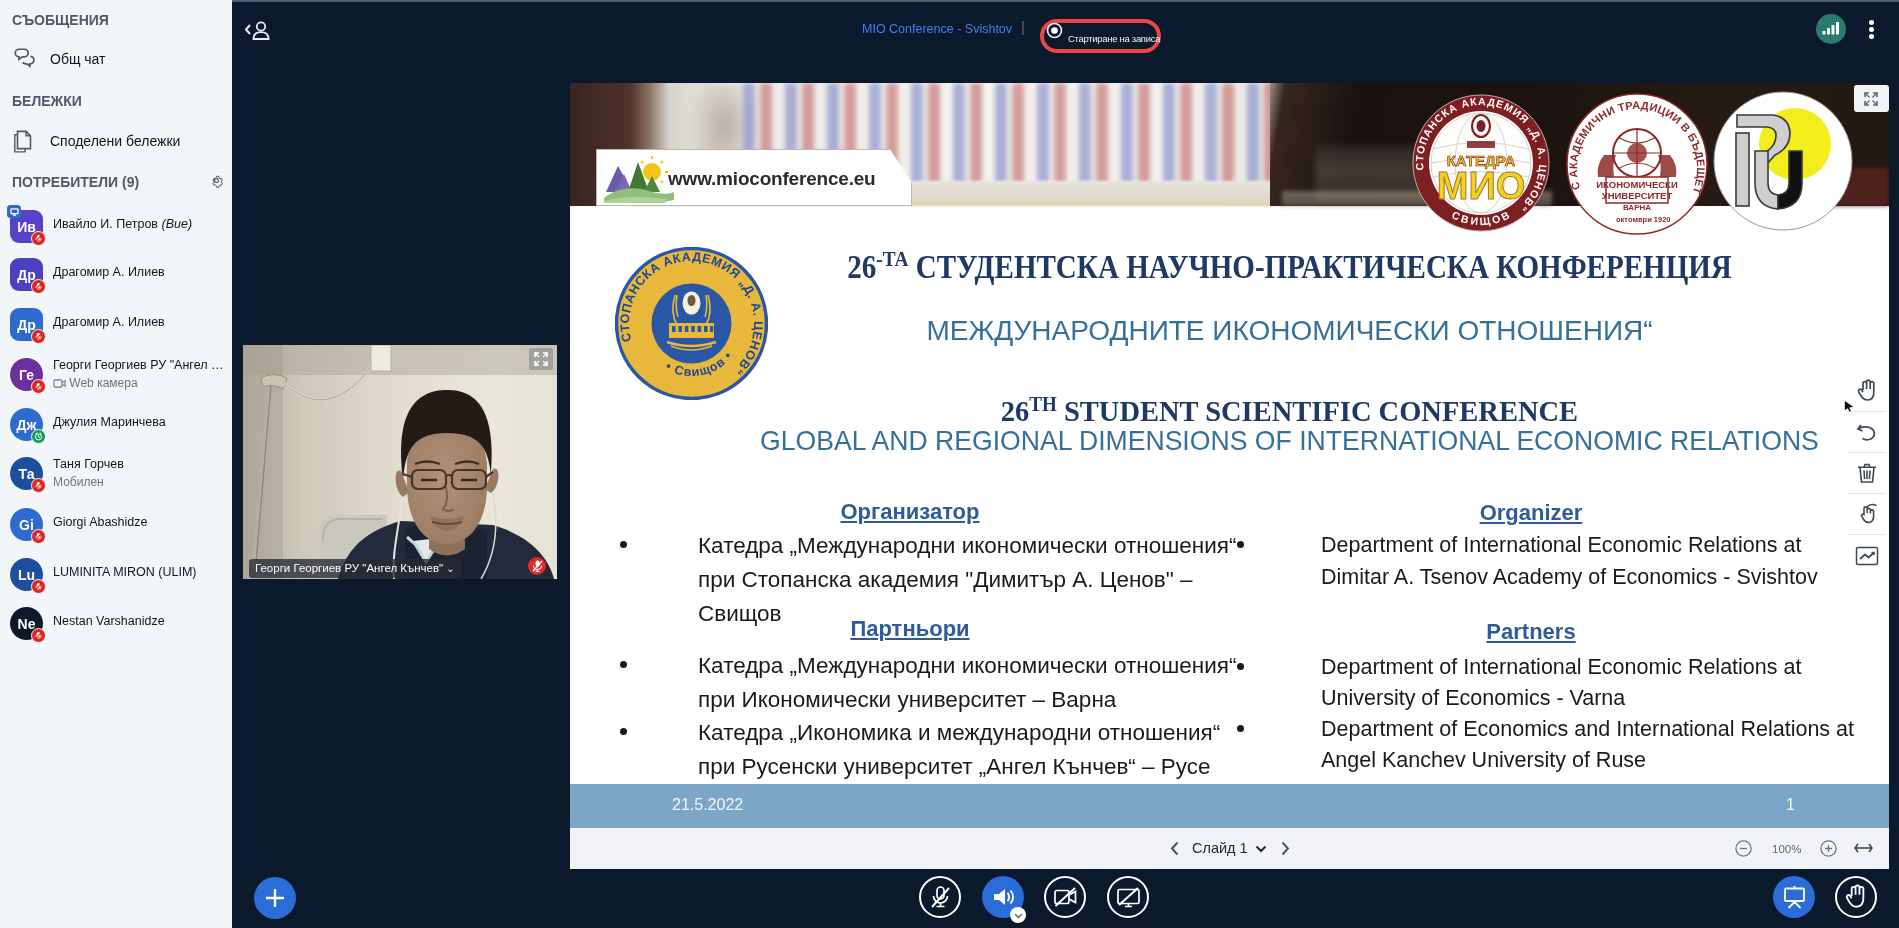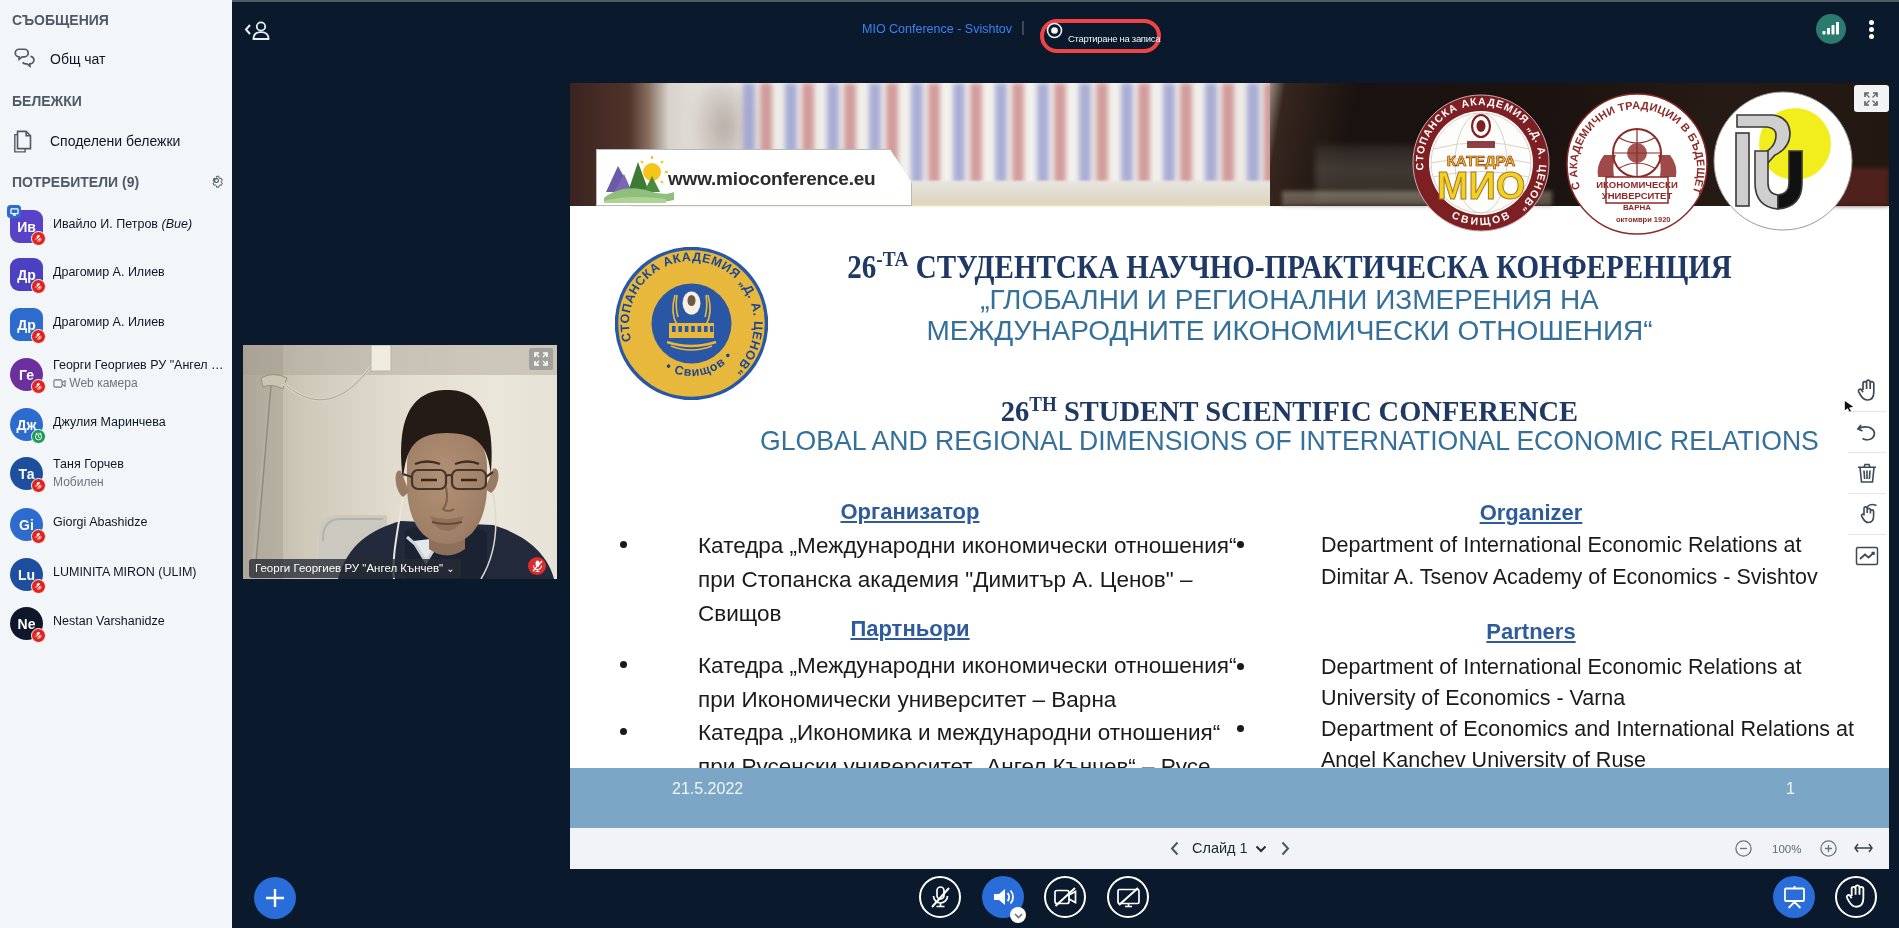--- a/index.html
+++ b/index.html
@@ -38,21 +38,21 @@
   .t3 { position:absolute; top:232px; left:120px; width:1199px; text-align:center; color:#35709b; font-size:28px; }
   .t4 { position:absolute; top:310px; left:120px; width:1199px; text-align:center; color:#1f3864; font-size:30px; font-weight:bold; transform:scaleX(.95); }
   .t5 { position:absolute; top:342px; left:120px; width:1199px; text-align:center; color:#35709b; font-size:28px; transform:scaleX(.95); }
 
   .colhead { color:#2e5b9d; font-weight:bold; font-size:22px; text-decoration:underline; }
   .bullets { color:#1a1a1a; font-size:22.5px; }
   .bullets.en { font-size:21.5px; }
   .bl { position:absolute; white-space:nowrap;margin-left:48px; }
   .dot { position:absolute; width:7px; height:7px; border-radius:50%; background:#1a1a1a; }
 
-  #sfooter { position:absolute; left:0; bottom:0; width:1319px; height:60px; background:#7ca6c6; color:#f2f6fa; font-size:16px;padding-left:36px; }
+  #sfooter { position:absolute; left:0; bottom:0; width:1319px; height:44px; background:#7ca6c6; color:#f2f6fa; font-size:16px;padding-left:36px; }
 
   
   #navbar { position:absolute; left:570px; top:828px; width:1319px; height:41px; background:#f1f3f6; color:#27313a; }
 
   
   .cbtn { position:absolute; width:42px; height:42px; border-radius:50%; }
   .ring { border:2.5px solid #fff; }
   .bluefill { background:#2a6dd9; }
 
   
@@ -320,21 +320,20 @@
         <rect x="76.2" y="79" width="3.6" height="6"></rect>
         <rect x="82.6" y="79" width="3.6" height="6"></rect>
         <rect x="89" y="79" width="3.6" height="6"></rect>
         <rect x="95" y="79" width="3.2" height="6"></rect>
       </g>
     <path d="M52 95 Q76 103 101 95" stroke="#e7b83c" stroke-width="2.5" fill="none"></path>
     <path d="M56 99 Q76 107 97 99" stroke="#e7b83c" stroke-width="1.5" fill="none"></path>
   </svg>
 
   <div class="t1 srif">26<span style="font-size:22px;vertical-align:12px;">-ТА</span> СТУДЕНТСКА НАУЧНО-ПРАКТИЧЕСКА КОНФЕРЕНЦИЯ</div>
-  <div class="t2">„ГЛОБАЛНИ И РЕГИОНАЛНИ ИЗМЕРЕНИЯ НА</div>
   <div class="t3">МЕЖДУНАРОДНИТЕ ИКОНОМИЧЕСКИ ОТНОШЕНИЯ“</div>
   <div class="t4 srif">26<span style="font-size:20px;vertical-align:10px;">TH</span> STUDENT SCIENTIFIC CONFERENCE</div>
   <div class="t5">GLOBAL AND REGIONAL DIMENSIONS OF INTERNATIONAL ECONOMIC RELATIONS</div>
 
   <div class="abs colhead" style="left:0;top:416px;width:680px;text-align:center;">Организатор</div>
   <div class="bullets">
     <div class="dot" style="left:50px;top:458px;"></div>
     <div class="bl" style="left:80px;top:450px;">Катедра „Международни икономически отношения“</div>
     <div class="bl" style="left:80px;top:484px;">при Стопанска академия "Димитър А. Ценов" –</div>
     <div class="bl" style="left:80px;top:518px;">Свищов</div>

